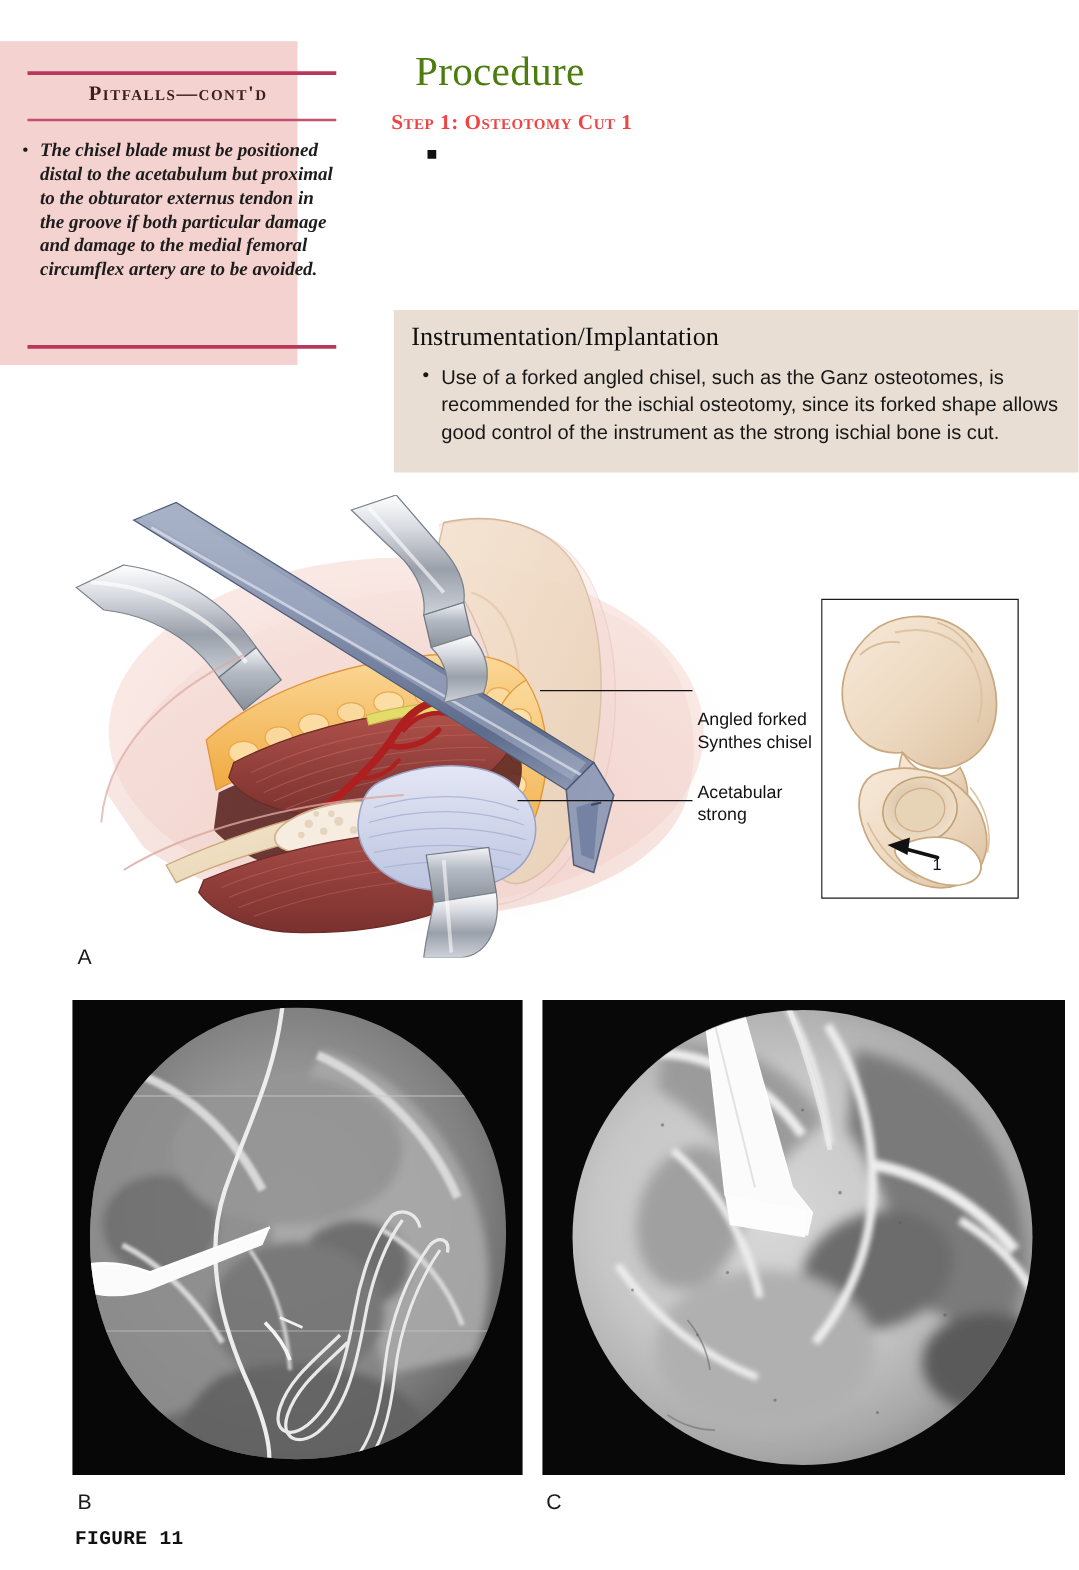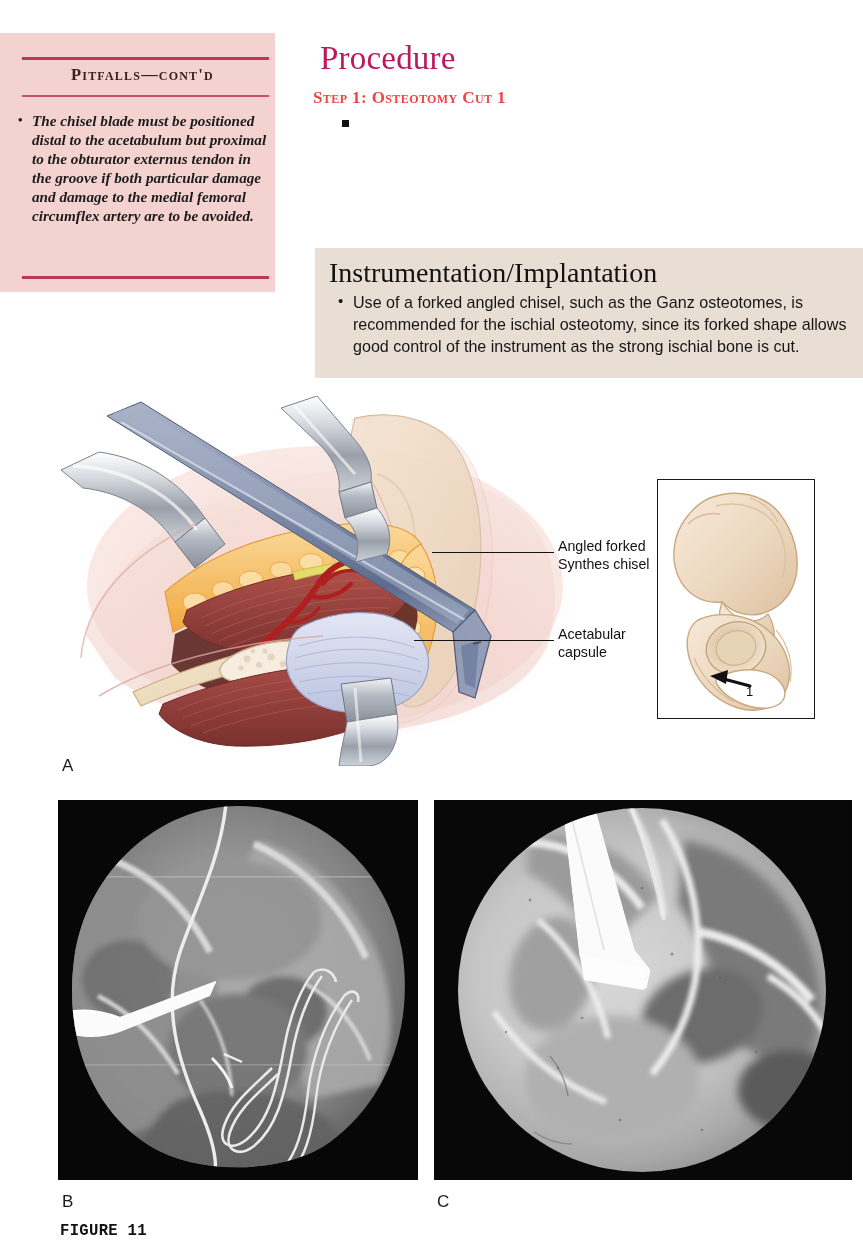--- a/index.html
+++ b/index.html
@@ -14,21 +14,21 @@
     overflow: hidden;
     font-family: "Liberation Sans", sans-serif;
     color: #1a1a1a;
   }
 
   
   #pitfalls-box {
     position: absolute;
     left: 0px;
     top: 33px;
-    width: 275px;
+    width: 238px;
     height: 259px;
     background: #f4d2d0;
     box-sizing: border-box;
   }
   #pitfalls-rule-top {
     position: absolute;
     left: 22px;
     top: 24px;
     width: 247px;
     height: 3px;
@@ -86,26 +86,26 @@
     position: absolute;
     left: 0px;
     top: -1px;
     font-size: 13px;
     font-style: normal;
   }
 
   
   #procedure-title {
     position: absolute;
-    left: 320px;
+    left: 332px;
     top: 40px;
     font-family: "Liberation Serif", serif;
     font-size: 33px;
     font-weight: 400;
-    color: #be185d;
+    color: #4d7c0f;
     letter-spacing: 0.2px;
     text-align: center;
   }
   #step-heading {
     position: absolute;
     left: 313px;
     top: 88px;
     font-family: "Liberation Serif", serif;
     font-size: 17px;
     font-weight: 700;
@@ -146,21 +146,21 @@
     top: 248px;
     width: 548px;
     height: 130px;
     background: #e9ded3;
   }
   #instrumentation-heading {
     position: absolute;
     left: 14px;
     top: 9px;
     font-family: "Liberation Serif", serif;
-    font-size: 28px;
+    font-size: 21px;
     font-weight: 400;
     color: #111;
   }
   #instrumentation-list {
     position: absolute;
     left: 22px;
     top: 44px;
     width: 510px;
     margin: 0;
     padding: 0;
@@ -206,21 +206,21 @@
 
   
   .callout-label {
     position: absolute;
     font-family: "Liberation Sans", sans-serif;
     font-size: 14.2px;
     line-height: 17.5px;
     color: #111;
     white-space: pre-line;
   }
-  #label-chisel { left: 558px; top: 538px; }
+  #label-chisel { left: 558px; top: 568px; }
   #label-capsule { left: 558px; top: 626px; }
   .leader-line {
     position: absolute;
     height: 1.3px;
     background: #141414;
   }
   #leader-chisel { left: 432px; top: 552px; width: 122px; }
   #leader-capsule { left: 414px; top: 640px; width: 140px; }
 
   
@@ -477,21 +477,21 @@
   <path d="M 26 262 C 30 208 72 160 140 128" fill="none" stroke="#dcaaa4" stroke-width="1.6" opacity="0.7"></path>
 </svg>
 </div>
 
 <div class="leader-line" id="leader-chisel"></div>
 <div class="callout-label" id="label-chisel">Angled forked
 Synthes chisel</div>
 
 <div class="leader-line" id="leader-capsule"></div>
 <div class="callout-label" id="label-capsule">Acetabular
-capsule</div>
+strong</div>
 
 <div id="inset-pelvis">
 <svg width="155" height="237" viewBox="0 0 155 237" xmlns="http://www.w3.org/2000/svg">
   <defs>
     <linearGradient id="gIl" x1="0" y1="0" x2="1" y2="1">
       <stop offset="0%" stop-color="#f7e9d9"></stop>
           <stop offset="55%" stop-color="#ecd8bf"></stop>
       <stop offset="100%" stop-color="#dcc0a0"></stop>
     </linearGradient>
     <radialGradient id="gAcet" cx="45%" cy="40%" r="60%">

